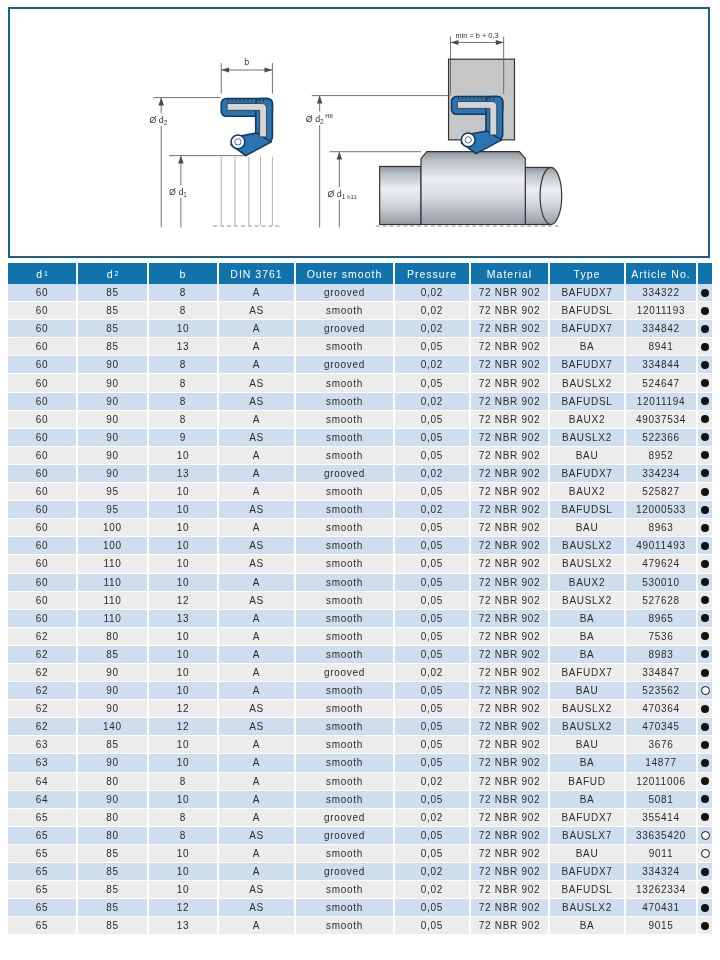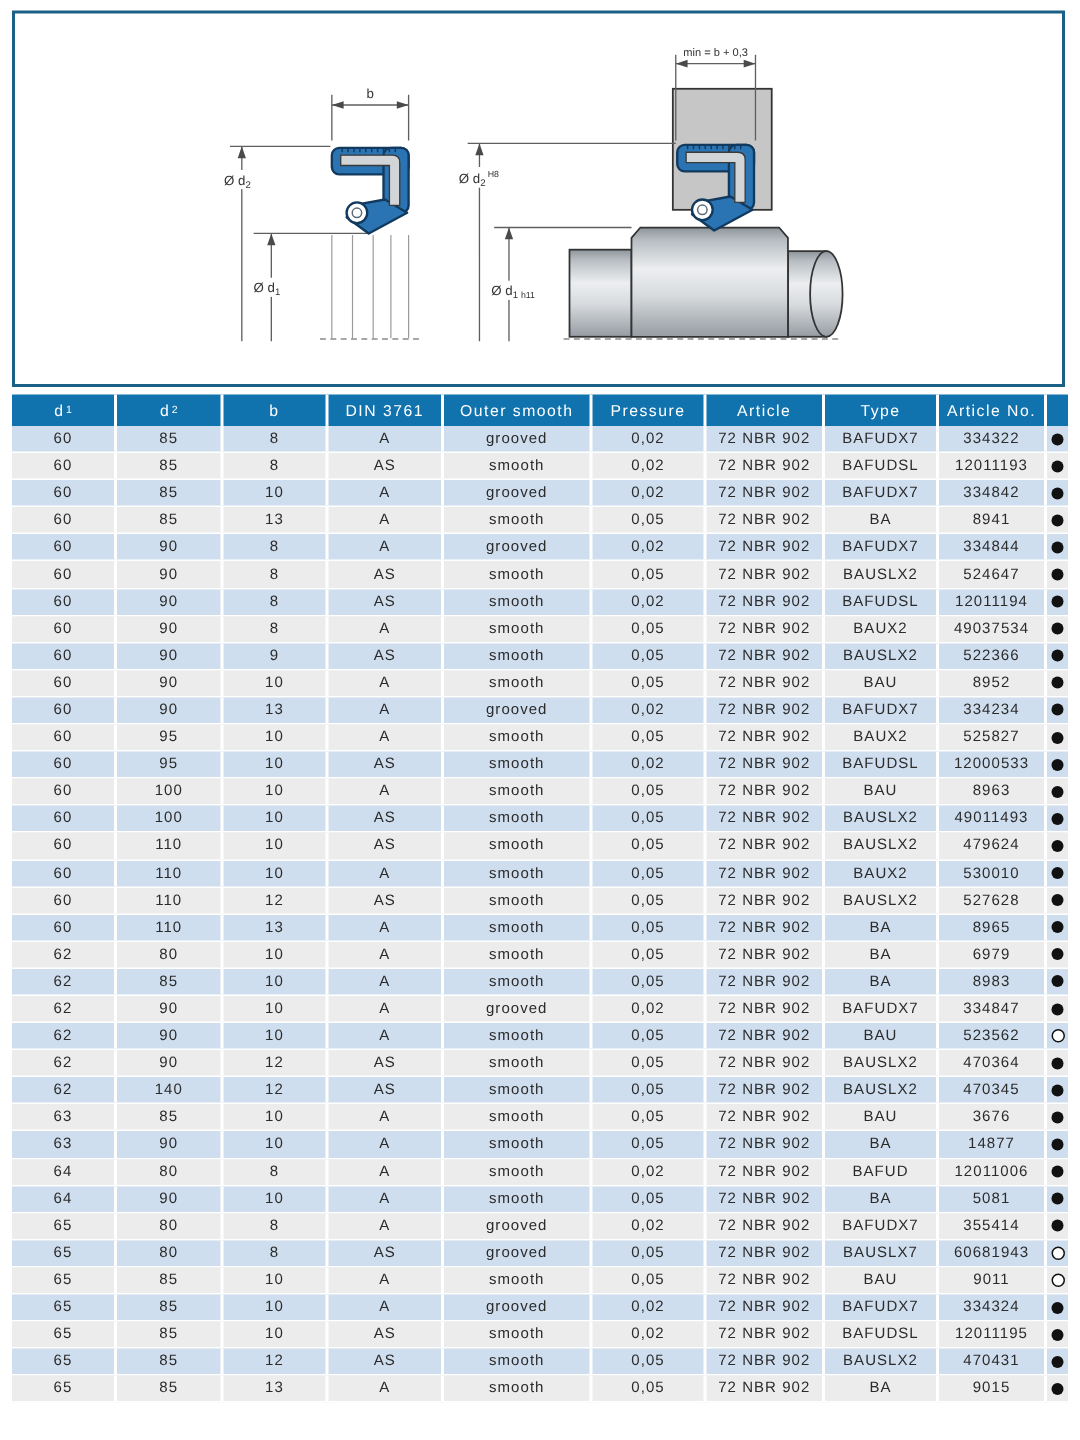--- a/index.html
+++ b/index.html
@@ -169,21 +169,21 @@
     <div class="th">
         <span>DIN 3761</span>
       </div>
     <div class="th">
         <span>Outer smooth</span>
       </div>
     <div class="th">
         <span>Pressure</span>
       </div>
     <div class="th">
-        <span>Article</span>
+        <span>Material</span>
       </div>
     <div class="th">
         <span>Type</span>
       </div>
     <div class="th">
         <span>Article No.</span>
       </div>
     <div class="th">
         <span></span>
       </div>
@@ -457,21 +457,21 @@
       </div>
       <div class="trow even">
         <div class="tcell">62</div>
         <div class="tcell">80</div>
         <div class="tcell">10</div>
         <div class="tcell">A</div>
         <div class="tcell">smooth</div>
         <div class="tcell">0,05</div>
         <div class="tcell">72 NBR 902</div>
         <div class="tcell">BA</div>
-        <div class="tcell">6979</div>
+        <div class="tcell">7536</div>
         <div class="tcell">
           <span class="dot filled"></span>
         </div>
       </div>
       <div class="trow odd">
         <div class="tcell">62</div>
         <div class="tcell">85</div>
         <div class="tcell">10</div>
         <div class="tcell">A</div>
         <div class="tcell">smooth</div>
@@ -611,21 +611,21 @@
       </div>
       <div class="trow odd">
         <div class="tcell">65</div>
         <div class="tcell">80</div>
         <div class="tcell">8</div>
         <div class="tcell">AS</div>
         <div class="tcell">grooved</div>
         <div class="tcell">0,05</div>
         <div class="tcell">72 NBR 902</div>
         <div class="tcell">BAUSLX7</div>
-        <div class="tcell">60681943</div>
+        <div class="tcell">33635420</div>
         <div class="tcell">
           <span class="dot open"></span>
         </div>
       </div>
       <div class="trow even">
         <div class="tcell">65</div>
         <div class="tcell">85</div>
         <div class="tcell">10</div>
         <div class="tcell">A</div>
         <div class="tcell">smooth</div>
@@ -653,21 +653,21 @@
       </div>
       <div class="trow even">
         <div class="tcell">65</div>
         <div class="tcell">85</div>
         <div class="tcell">10</div>
         <div class="tcell">AS</div>
         <div class="tcell">smooth</div>
         <div class="tcell">0,02</div>
         <div class="tcell">72 NBR 902</div>
         <div class="tcell">BAFUDSL</div>
-        <div class="tcell">12011195</div>
+        <div class="tcell">13262334</div>
         <div class="tcell">
           <span class="dot filled"></span>
         </div>
       </div>
       <div class="trow odd">
         <div class="tcell">65</div>
         <div class="tcell">85</div>
         <div class="tcell">12</div>
         <div class="tcell">AS</div>
         <div class="tcell">smooth</div>

